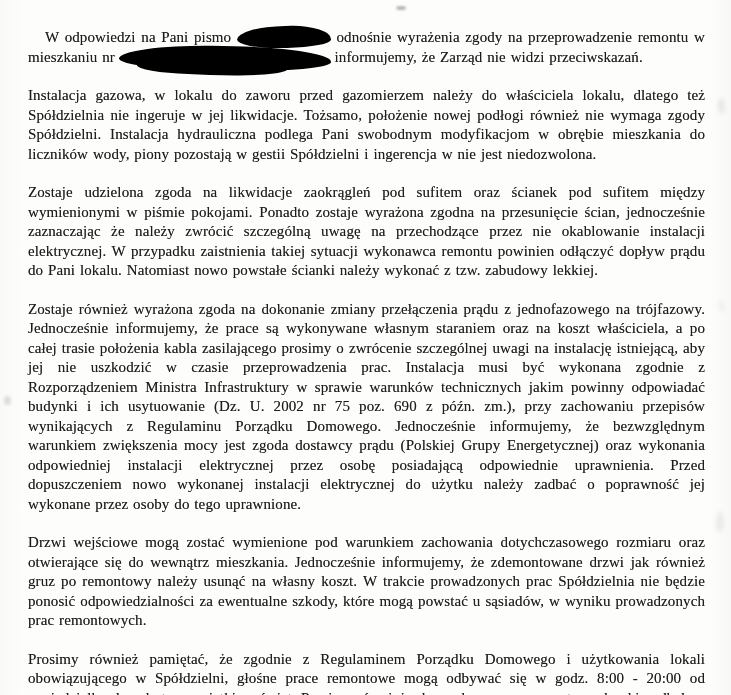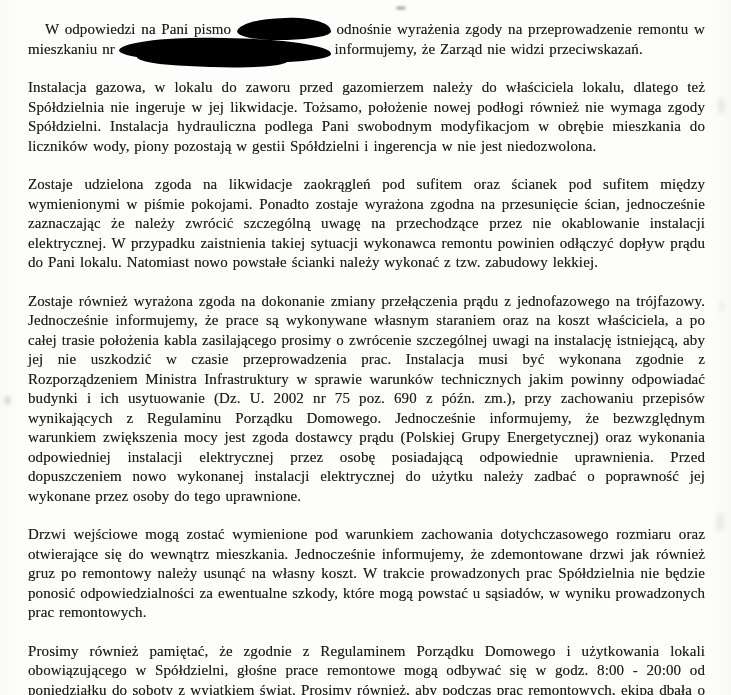--- a/index.html
+++ b/index.html
@@ -25,21 +25,21 @@
     font-family: "Liberation Serif", "DejaVu Serif", serif;
     font-size: 15px;
     line-height: 19.5px;
     color: var(--ink, #1d1d1d);
     text-align: justify;
     word-spacing: 1px;
     letter-spacing: 0.1px;
     text-shadow: 0 0 0.6px rgba(30,30,30,0.55);
   }
   .para {
-    margin: 8px 0 19px 0;
+    margin: 16px 0 19px 0;
   }
   .opening {
     text-indent: 17px;
   }
   
   .redact {
     display: inline-block;
     position: relative;
     height: 12px;
     vertical-align: -2px;

